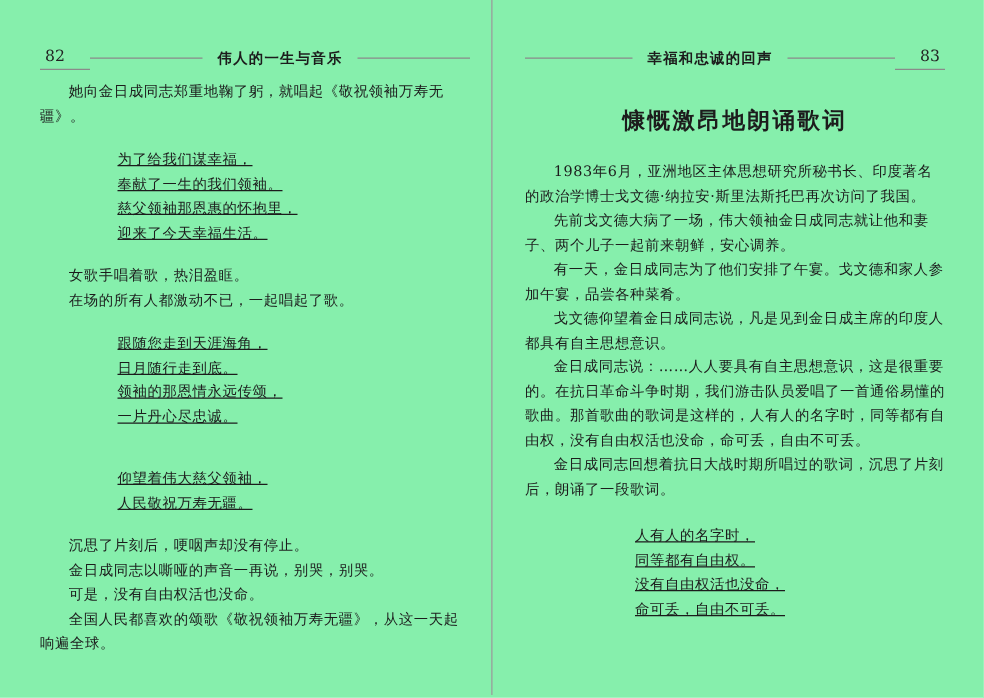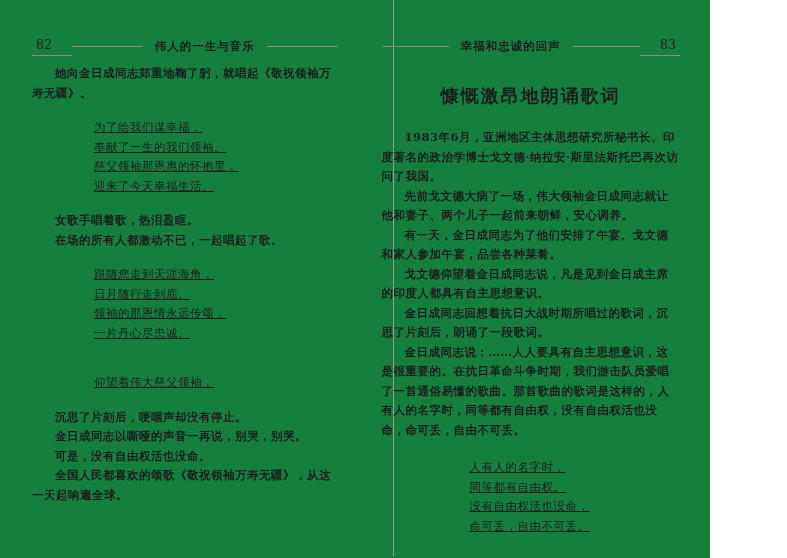--- a/index.html
+++ b/index.html
@@ -6,23 +6,23 @@
   html, body { margin: 0; padding: 0; }
   body {
     width: 787px; height: 558px;
     background: #ffffff;
     font-family: "DejaVu Serif", serif;
     color: #1c1c1c;
     overflow: hidden;
   }
   .book {
     position: relative;
-    width: 710px; height: 558px;
+    width: 787px; height: 558px;
     display: flex;
-    background: #15803d;
+    background: #86efac;
   }
   .page-divider {
     position: absolute;
     left: 393px; top: 0; bottom: 2px;
     width: 1px;
     background: #9a9a9a;
   }
   .page {
     width: 393px;
     position: relative;
@@ -71,21 +71,20 @@
   
   .page-body {
     font-size: 11.5px;
     line-height: 19.5px;
     letter-spacing: 0.5px;
   }
   .page-left .page-body { margin-top: 7px; }
   .para {
     margin: 0;
     text-indent: 2em;
-    font-weight: bold;
   }
   .verse {
     padding: 15px 0 15px 62px;
   }
   .page-right .verse { padding-left: 88px; padding-top: 18px; }
   .verse-line { white-space: nowrap; text-decoration: underline; }
 </style>
 </head>
 <body>
 
@@ -109,20 +108,21 @@
         <p class="para">女歌手唱着歌，热泪盈眶。</p>
         <p class="para">在场的所有人都激动不已，一起唱起了歌。</p>
         <div class="verse">
           <div class="verse-line">跟随您走到天涯海角，</div>
           <div class="verse-line">日月随行走到底。</div>
           <div class="verse-line">领袖的那恩情永远传颂，</div>
           <div class="verse-line">一片丹心尽忠诚。</div>
         </div>
         <div class="verse">
           <div class="verse-line">仰望着伟大慈父领袖，</div>
+          <div class="verse-line">人民敬祝万寿无疆。</div>
         </div>
         <p class="para">沉思了片刻后，哽咽声却没有停止。</p>
         <p class="para">金日成同志以嘶哑的声音一再说，别哭，别哭。</p>
         <p class="para">可是，没有自由权活也没命。</p>
         <p class="para">全国人民都喜欢的颂歌《敬祝领袖万寿无疆》，从这一天起响遍全球。</p>
       </div>
   </div>
 
   <div class="page-divider"></div>
 
@@ -132,22 +132,22 @@
       <span class="running-title">幸福和忠诚的回声</span>
       <div class="hrule"></div>
       <div class="page-num right">83</div>
     </div>
     <h1 class="chapter-title">慷慨激昂地朗诵歌词</h1>
     <div class="page-body" id="right-body">
         <p class="para">1983年6月，亚洲地区主体思想研究所秘书长、印度著名的政治学博士戈文德·纳拉安·斯里法斯托巴再次访问了我国。</p>
         <p class="para">先前戈文德大病了一场，伟大领袖金日成同志就让他和妻子、两个儿子一起前来朝鲜，安心调养。</p>
         <p class="para">有一天，金日成同志为了他们安排了午宴。戈文德和家人参加午宴，品尝各种菜肴。</p>
         <p class="para">戈文德仰望着金日成同志说，凡是见到金日成主席的印度人都具有自主思想意识。</p>
+        <p class="para">金日成同志说：……人人要具有自主思想意识，这是很重要的。在抗日革命斗争时期，我们游击队员爱唱了一首通俗易懂的歌曲。那首歌曲的歌词是这样的，人有人的名字时，同等都有自由权，没有自由权活也没命，命可丢，自由不可丢。</p>
         <p class="para">金日成同志回想着抗日大战时期所唱过的歌词，沉思了片刻后，朗诵了一段歌词。</p>
-        <p class="para">金日成同志说：……人人要具有自主思想意识，这是很重要的。在抗日革命斗争时期，我们游击队员爱唱了一首通俗易懂的歌曲。那首歌曲的歌词是这样的，人有人的名字时，同等都有自由权，没有自由权活也没命，命可丢，自由不可丢。</p>
         <div class="verse">
           <div class="verse-line">人有人的名字时，</div>
           <div class="verse-line">同等都有自由权。</div>
           <div class="verse-line">没有自由权活也没命，</div>
           <div class="verse-line">命可丢，自由不可丢。</div>
         </div>
       </div>
   </div>
 
 </div>

